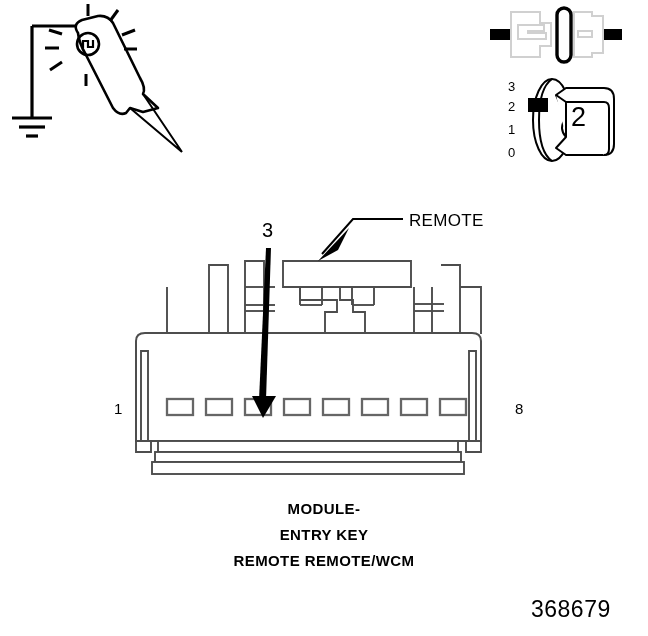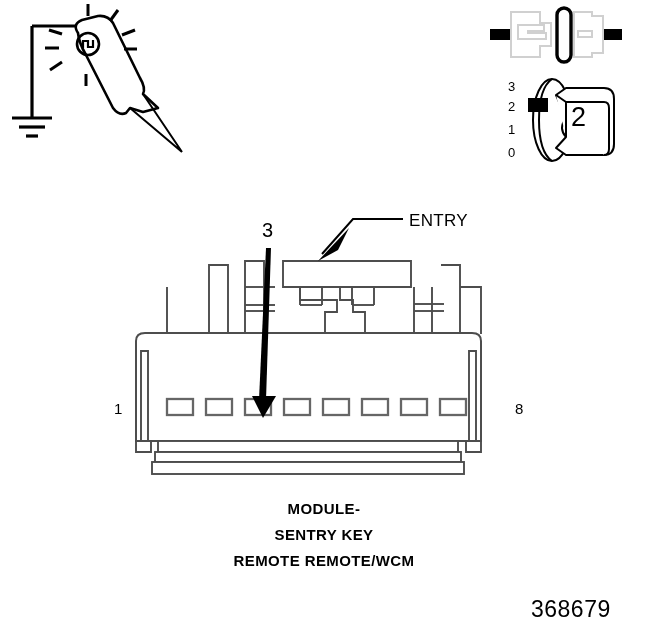--- a/index.html
+++ b/index.html
@@ -223,36 +223,36 @@
       <path d="M271,248 L266,248 L259,400 L266,400 Z"></path>
       <path d="M252,396 L276,396 L263,418 Z"></path>
     </g>
 
     <g>
       <path d="M403,219 L353,219 L322,254" stroke="#000" stroke-width="2" fill="none"></path>
       <path d="M318,261 L349,228 L338,250 Z" fill="#000"></path>
     </g>
   </svg>
 
-  <span class="txt label-black">ENTRY</span>
+  <span class="txt label-black">REMOTE</span>
 
   <span class="txt label-pin3">3</span>
 
   <span class="txt label-pin1">1</span>
 
   <span class="txt label-pin8">8</span>
 
   <span class="txt key-pos kp3">3</span>
   <span class="txt key-pos kp2">2</span>
   <span class="txt key-pos kp1">1</span>
   <span class="txt key-pos kp0">0</span>
 
   <span class="txt key-digit">2</span>
 
   <div class="caption-block">
     <div>MODULE-</div>
-    <div>SENTRY KEY</div>
+    <div>ENTRY KEY</div>
     <div>REMOTE REMOTE/WCM</div>
   </div>
 
   <span class="txt label-fignum">368679</span>
 
 </div>
 
 </body></html>

